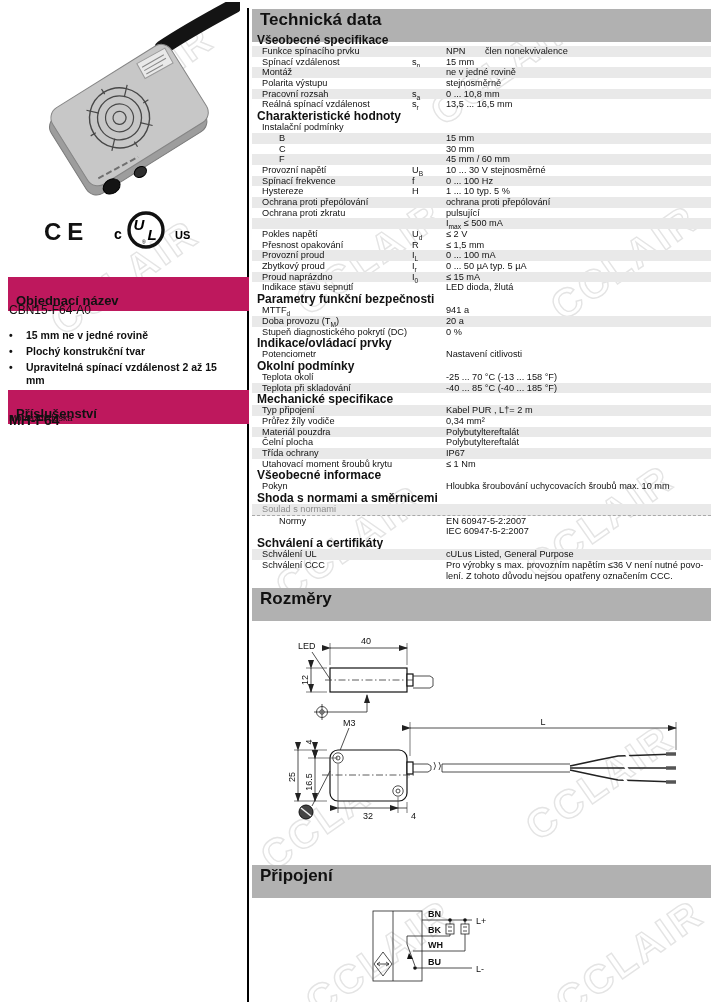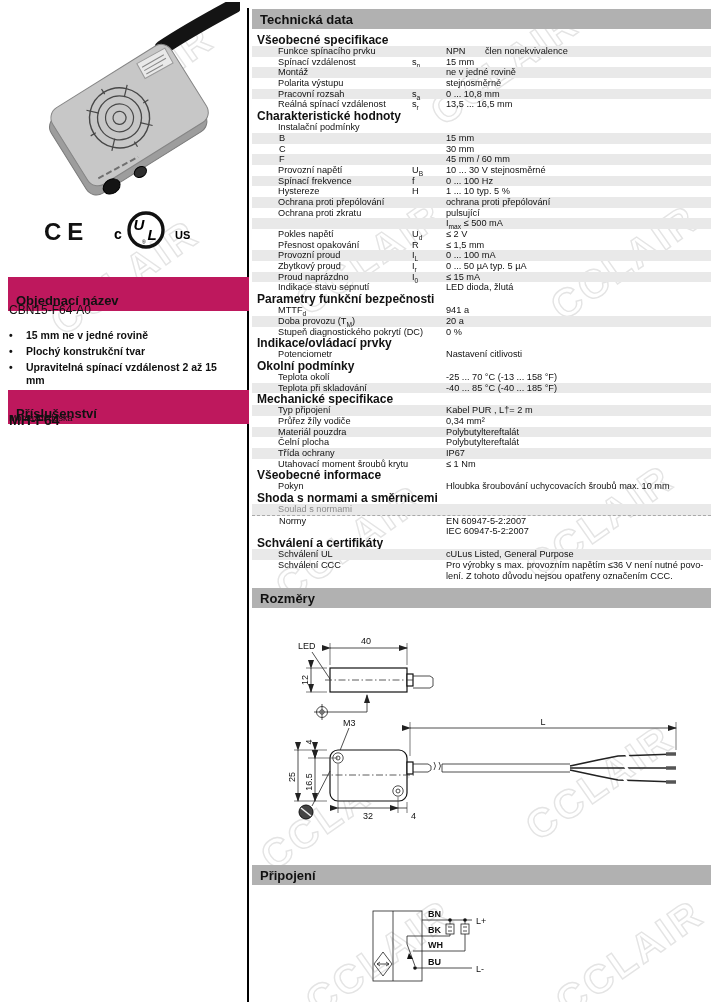--- a/index.html
+++ b/index.html
@@ -21,30 +21,30 @@
   #acc-bar{top:390px}
   .order-code{position:absolute;left:9px;top:303px;font-size:12px;font-weight:normal}
   .features{position:absolute;left:9px;top:329px;width:222px}
   .feat{display:flex;font-weight:bold;font-size:10.5px;line-height:13px;margin-bottom:3px}
   .feat .b{width:17px;flex:none}
   .acc-code{position:absolute;left:9px;top:412px;font-size:14px;font-weight:bold}
   .acc-desc{position:absolute;left:9px;top:413px;font-size:9px}
 
   
   .h-bar{position:absolute;left:252px;width:451px;height:15px;background:#b1b1b1;
-         font-weight:bold;font-size:13px;line-height:15px;padding:3px 0 2px 8px;z-index:3}
+         font-weight:bold;font-size:17px;line-height:15px;padding:3px 0 15px 8px;z-index:3}
   #tech-bar{top:9px}
   #dim-bar{top:588px}
   #conn-bar{top:865px}
 
   #tech-table{position:absolute;left:252px;top:34px;width:459px;z-index:3}
   .trow{position:relative;display:flex;height:10.7px;line-height:10.8px;font-size:9.2px;white-space:nowrap}
   .trow.shaded{background:#e9e9e9}
   .trow.sec{height:12px;line-height:12.6px;font-weight:bold;font-size:12px}
-  .lab{width:160px;padding-left:26px;box-sizing:border-box;flex:none}
+  .lab{width:160px;padding-left:10px;box-sizing:border-box;flex:none}
   .sec .lab{padding-left:5px;width:auto}
   .ind2 .lab{padding-left:27px}
   .sym{width:34px;flex:none}
   .val{flex:1;position:relative}
   .note{position:absolute;left:39px;top:0}
   sub{font-size:6.6px;line-height:0}
   .muted .lab{color:#8c8c8c}
   .dashed{border-bottom:1px dashed #a9a9a9}
 
   .draw{position:absolute;z-index:3}

